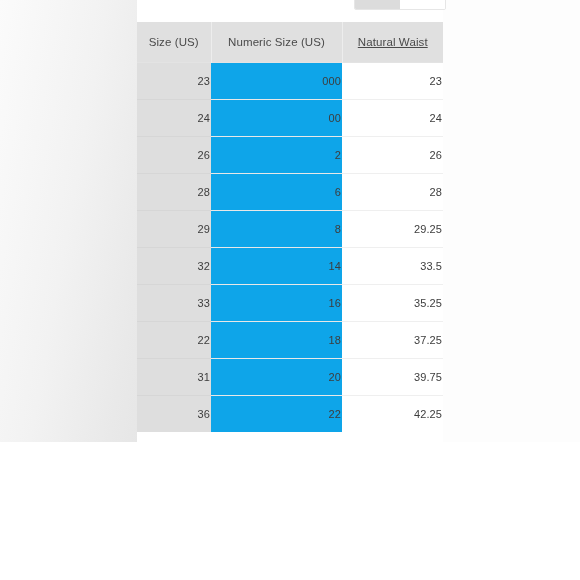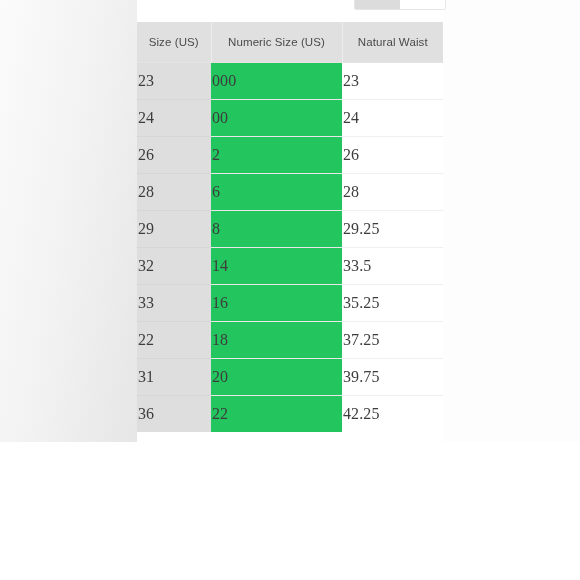--- a/index.html
+++ b/index.html
@@ -96,37 +96,36 @@
     background: #e0e0e0;
     color: #4a4a4a;
     font-size: 11.5px;
     font-weight: 400;
     text-align: center;
     vertical-align: middle;
     border-right: 1px solid #ededed;
     letter-spacing: .1px;
     white-space: nowrap;
   }
-  .size-table thead th:last-child { border-right: none; }
+  .size-table thead th:last-child { border-right: none; text-decoration: underline; }
 
   .size-table tbody td {
     height: 34px;
-    font-size: 16px;
+    font-size: 11px;
     font-weight: 400;
     color: #3d3d3d;
-    text-align: left;
+    text-align: right;
     vertical-align: middle;
     border-top: 1px solid #eaeaea;
     letter-spacing: .1px;
-    font-family: Liberation Serif, serif;
   }
   .size-table tbody tr:first-child td { border-top: 1px solid #e3e3e3; }
 
   .size-table tbody td.col-a { background: #dedede; }
-  .size-table tbody td.col-b { background: #22c55e; }
+  .size-table tbody td.col-b { background: #0ea5e9; }
   .size-table tbody td.col-c { background: #ffffff; }
 
   .size-table tbody td.col-a { border-top-color: #d6d6d6; }
   .size-table tbody td.col-b { border-top-color: #e8e8e8; }
   .size-table tbody td.col-c { border-top-color: #efefef; }
 
   
   .scrollbar-track {
     position: absolute;
     left: 447px;

